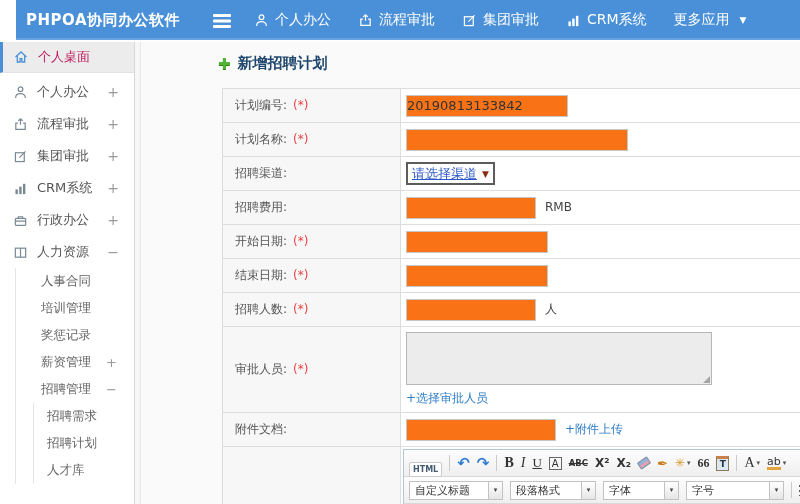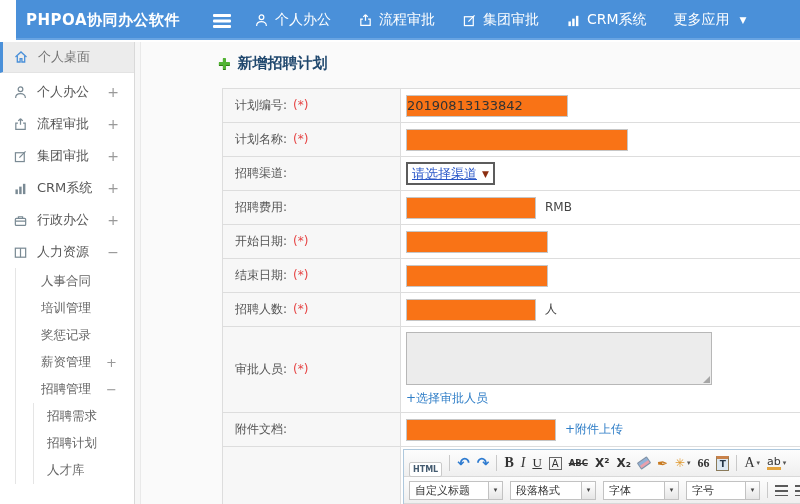--- a/index.html
+++ b/index.html
@@ -21,21 +21,21 @@
   .caret-white { font-size:9px; color:#fff; margin-left:4px; }
 
   
   .sidebar { position:absolute; left:0; top:42px; width:134px; bottom:0;
     background:#fff; overflow:hidden; }
   .splitter { position:absolute; left:134px; top:42px; width:7px; bottom:0;
     background:#f6f6f6; border-left:1px solid #d9d9d9; border-right:1px solid #e9e9e9; }
   .side-item { display:flex; align-items:center; gap:9px; height:32px;
     padding-left:13px; font-size:13px; color:#555; cursor:pointer; }
   .side-item.active { height:31px; background:#ececec; border-left:3px solid #4a90d9;
-    padding-left:10px; color:#737373; border-bottom:1px solid #e3e3e3; margin-bottom:3px; }
+    padding-left:10px; color:#be185d; border-bottom:1px solid #e3e3e3; margin-bottom:3px; }
   .side-item .state { margin-left:auto; margin-right:15px; color:#999;
     font-size:14px; font-weight:normal; }
   .side-item svg { display:block; flex:none; }
   .submenu { margin-left:15px; border-left:1px solid #e5e5e5; }
   .sub-item { display:flex; align-items:center; height:27px; padding-left:25px;
     font-size:12.5px; color:#666; cursor:pointer; }
   .sub-item .state { margin-left:auto; margin-right:17px; color:#999; font-size:13px; }
   .submenu2 { margin-left:17px; border-left:1px solid #e5e5e5; }
   .submenu2 .sub-item { padding-left:13px; }
 
@@ -368,21 +368,21 @@
             </span>
             <span class="combo">
               <span class="cbox" style="width:72px">段落格式</span>
               <span class="cbtn">▾</span>
             </span>
             <span class="combo">
               <span class="cbox" style="width:62px">字体</span>
               <span class="cbtn">▾</span>
             </span>
             <span class="combo">
-              <span class="cbox" style="width:60px">字号</span>
+              <span class="cbox" style="width:84px">字号</span>
               <span class="cbtn">▾</span>
             </span>
             <span class="sep"></span>
             <span class="alg"></span>
             <span class="alg"></span>
 
           </div>
 
         </div>
       </td>

